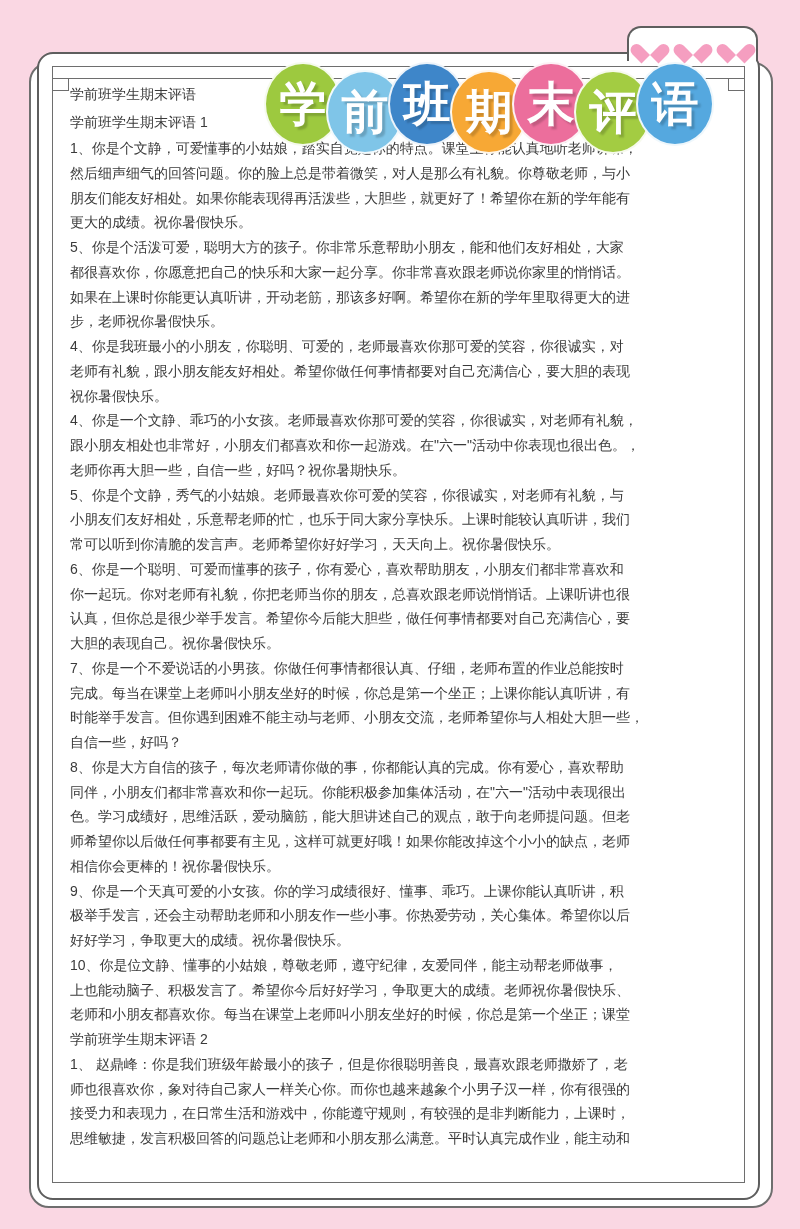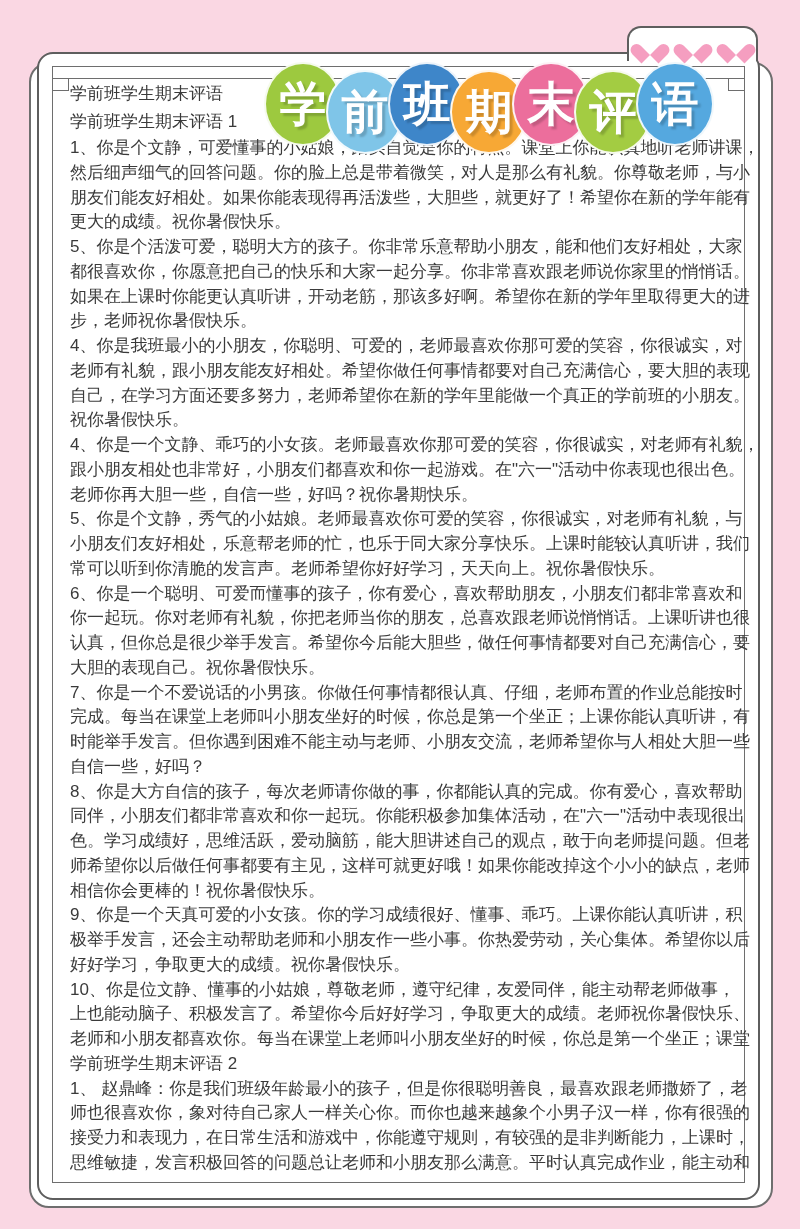--- a/index.html
+++ b/index.html
@@ -52,21 +52,21 @@
     width:78px;height:84px;border-radius:50%;flex:0 0 auto;
     display:flex;align-items:center;justify-content:center;
     color:#ffffff;font-size:47px;font-weight:bold;
     text-shadow:3px 3px 2px rgba(0,0,0,0.18);
     border:2px solid rgba(255,255,255,0.9);box-sizing:border-box;
   }
   .banner .circle + .circle{margin-left:-16px;}
   .banner .circle:nth-child(even){margin-top:8px;}
   .doc-text{
     position:absolute;left:70px;top:80px;width:682px;z-index:4;
-    color:#3a3a3a;font-size:17px;overflow:hidden;
+    color:#3a3a3a;font-size:14px;overflow:hidden;
   }
   .intro-line{line-height:28px;white-space:nowrap;}
   .para{margin:0;}
   .line{line-height:24.75px;white-space:nowrap;}
 </style>
 </head>
 <body style="background: rgb(250, 215, 227);">
 
 <div class="back-card"></div>
 <div class="front-card"></div>
@@ -109,21 +109,20 @@
     </div>
     <div class="para">
       <div class="line">5、你是个活泼可爱，聪明大方的孩子。你非常乐意帮助小朋友，能和他们友好相处，大家</div>
       <div class="line">都很喜欢你，你愿意把自己的快乐和大家一起分享。你非常喜欢跟老师说你家里的悄悄话。</div>
       <div class="line">如果在上课时你能更认真听讲，开动老筋，那该多好啊。希望你在新的学年里取得更大的进</div>
       <div class="line">步，老师祝你暑假快乐。</div>
     </div>
     <div class="para">
       <div class="line">4、你是我班最小的小朋友，你聪明、可爱的，老师最喜欢你那可爱的笑容，你很诚实，对</div>
       <div class="line">老师有礼貌，跟小朋友能友好相处。希望你做任何事情都要对自己充满信心，要大胆的表现</div>
-      <div class="line">自己，在学习方面还要多努力，老师希望你在新的学年里能做一个真正的学前班的小朋友。</div>
       <div class="line">祝你暑假快乐。</div>
     </div>
     <div class="para">
       <div class="line">4、你是一个文静、乖巧的小女孩。老师最喜欢你那可爱的笑容，你很诚实，对老师有礼貌，</div>
       <div class="line">跟小朋友相处也非常好，小朋友们都喜欢和你一起游戏。在"六一"活动中你表现也很出色。，</div>
       <div class="line">老师你再大胆一些，自信一些，好吗？祝你暑期快乐。</div>
     </div>
     <div class="para">
       <div class="line">5、你是个文静，秀气的小姑娘。老师最喜欢你可爱的笑容，你很诚实，对老师有礼貌，与</div>
       <div class="line">小朋友们友好相处，乐意帮老师的忙，也乐于同大家分享快乐。上课时能较认真听讲，我们</div>

